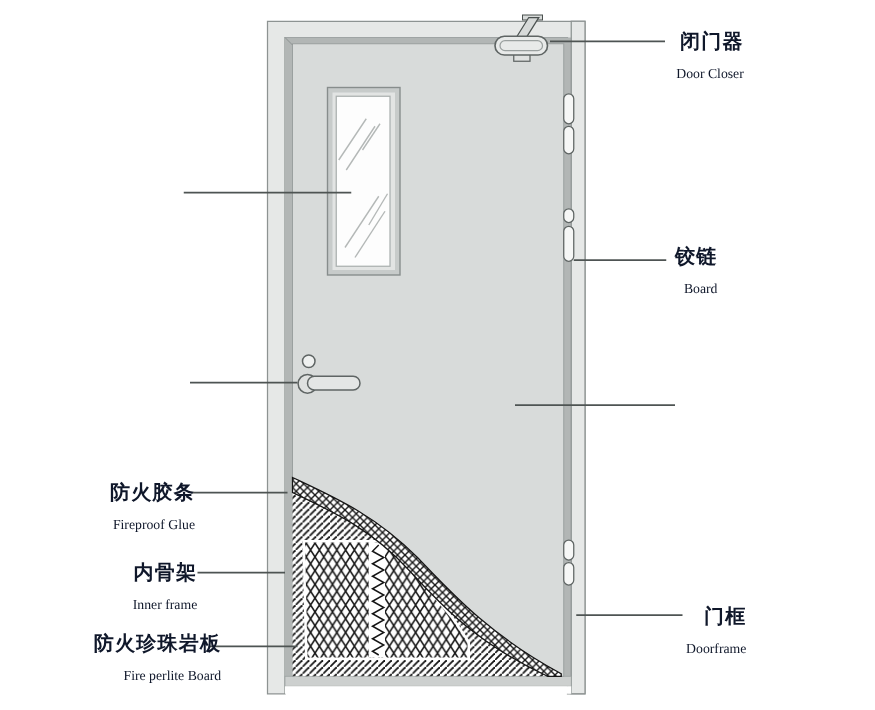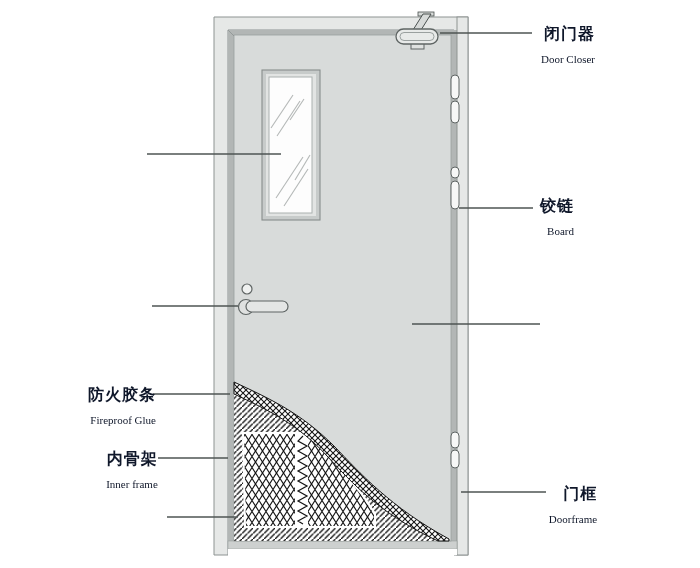--- a/index.html
+++ b/index.html
@@ -133,20 +133,24 @@
   </svg>
 
   <div class="lbl" style="left:122px;top:385px">
     <div class="zh">防火胶条</div>
     <div class="en">Fireproof Glue</div>
   </div>
   <div class="lbl" style="left:132px;top:449px">
     <div class="zh">内骨架</div>
     <div class="en">Inner frame</div>
   </div>
+  <div class="lbl" style="left:126px;top:506px">
+    <div class="zh">防火珍珠岩板</div>
+    <div class="en">Fire perlite Board</div>
+  </div>
 
   <div class="lbl" style="left:568px;top:24px">
     <div class="zh">闭门器</div>
     <div class="en">Door Closer</div>
   </div>
   <div class="lbl" style="left:557px;top:196px">
     <div class="zh">铰链</div>
     <div class="en">Board</div>
   </div>
   <div class="lbl" style="left:573px;top:484px">

